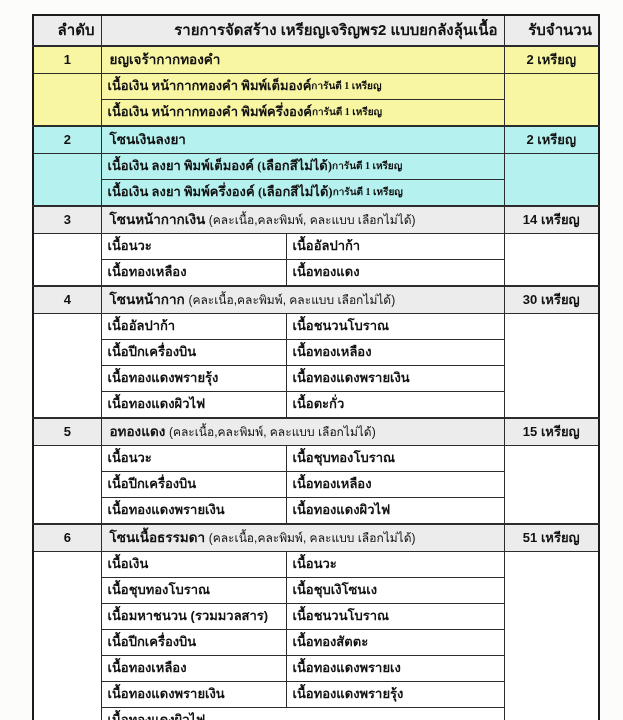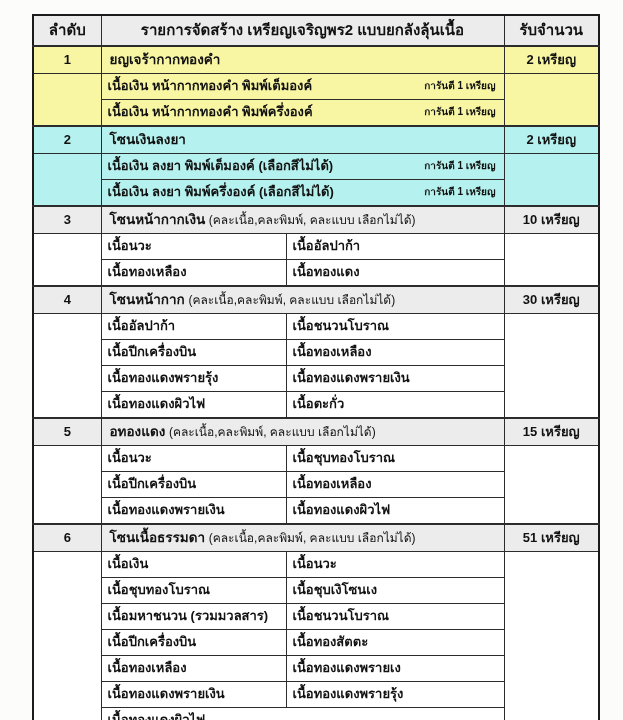--- a/index.html
+++ b/index.html
@@ -31,31 +31,31 @@
     font-weight:bold;
     font-size:13px;
     line-height:1.25;
     vertical-align:middle;
     overflow:hidden;
     white-space:nowrap;
   }
   thead th{
     height:27px;
     background:var(--header_gray);
-    text-align:center;
+    text-align:right;
     font-size:15px;
   }
   tr.zone-head td{height:24px;border-top-width:2px;}
   tr.item-row td{height:23px;}
   td.c-no{text-align:center;}
   td.c-qty{text-align:center;font-size:13px;}
   td.c-title{padding-left:8px;}
   .ztitle{font-size:13.5px;}
   .zsub{font-size:12px;font-weight:normal;}
-  .split{display:flex;justify-content:space-between;align-items:center;}
+  .split{display:flex;align-items:center;font-family:Liberation Serif, serif;}
   .guar{font-size:10px;padding-right:2px;}
   tr.tone-yellow td{background:var(--yellow);}
   tr.tone-cyan td{background:var(--cyan);}
   tr.zone-head.tone-plain td{background:var(--zone_gray);}
 </style>
 </head>
 <body>
 
 <div class="sheet">
   <table>
@@ -115,21 +115,21 @@
           <td class="c-item" colspan="2">
             <div class="split">
               <span class="ileft">เนื้อเงิน ลงยา พิมพ์ครึ่งองค์ (เลือกสีไม่ได้)</span>
               <span class="guar">การันตี 1 เหรียญ</span>
             </div>
           </td>
         </tr>
         <tr class="zone-head tone-plain">
           <td class="c-no">3</td>
           <td class="c-title" colspan="2"><span class="ztitle">โซนหน้ากากเงิน</span> <span class="zsub">(คละเนื้อ,คละพิมพ์, คละแบบ เลือกไม่ได้)</span></td>
-          <td class="c-qty">10 เหรียญ</td>
+          <td class="c-qty">14 เหรียญ</td>
         </tr>
         <tr class="item-row tone-plain">
           <td class="c-no" rowspan="2"></td>
           <td class="c-item">เนื้อนวะ</td>
           <td class="c-item">เนื้ออัลปาก้า</td>
           <td class="c-qty" rowspan="2"></td>
         </tr>
         <tr class="item-row tone-plain">
           <td class="c-item">เนื้อทองเหลือง</td>
           <td class="c-item">เนื้อทองแดง</td>

